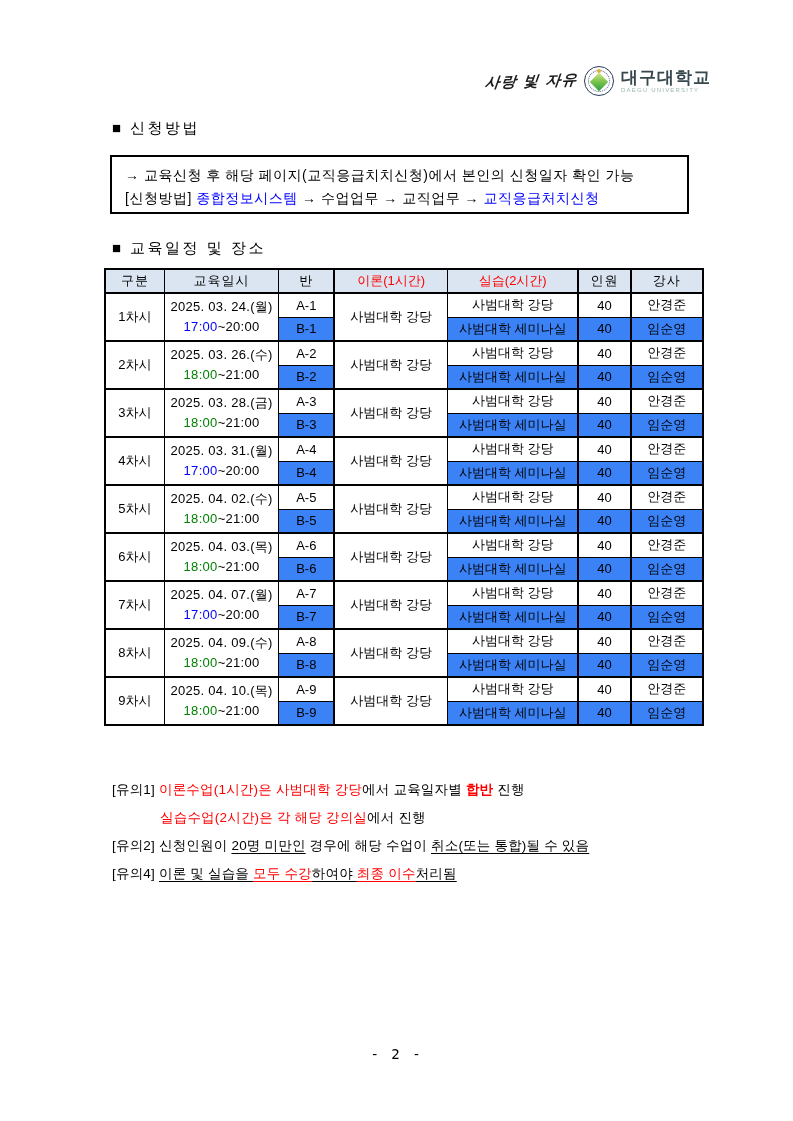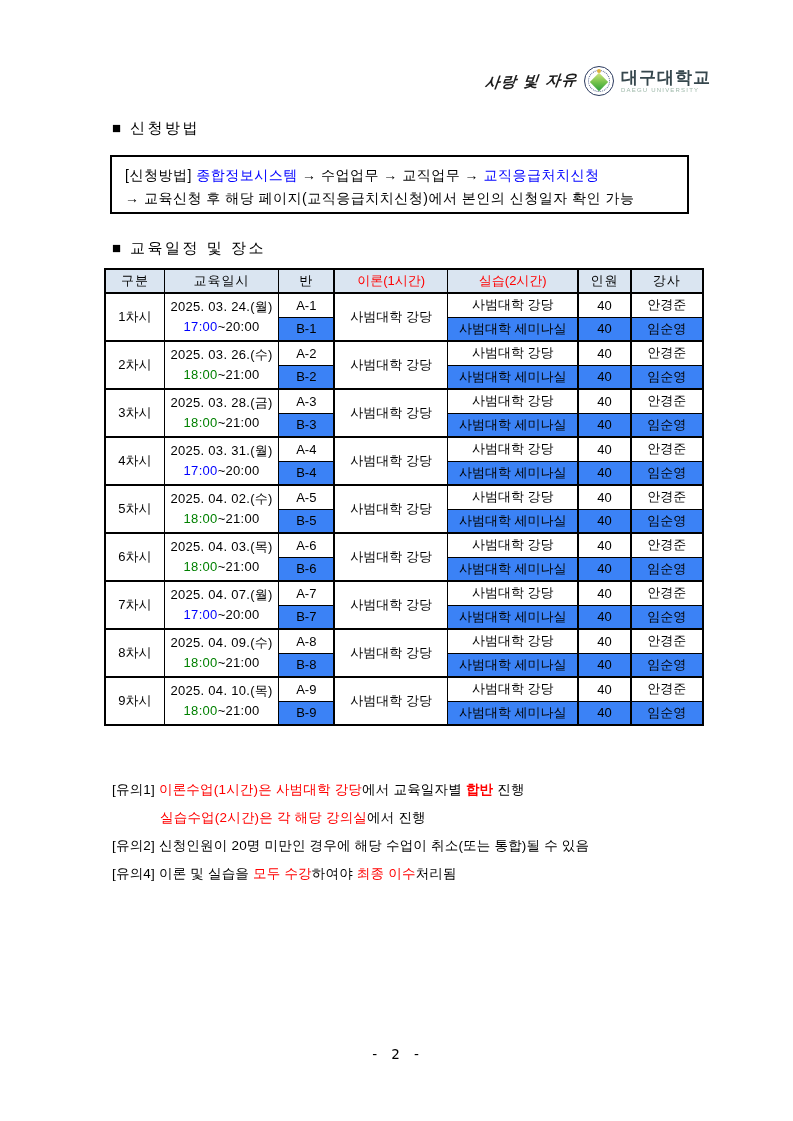--- a/index.html
+++ b/index.html
@@ -37,21 +37,21 @@
 
   
   .apply-box { position:absolute; left:110px; top:155px; width:579px; height:59px;
     border:2px solid #000; padding:7px 13px 0 13px; font-size:14px; letter-spacing:0.5px; }
   .apply-line { line-height:23px; white-space:nowrap; }
 
   
   .c-black { color:#000000; }
   .c-red   { color:#ff0000; }
   .c-blue  { color:#0000ff; }
-  .u { text-underline-offset:3px; }
+  .u { text-decoration:underline; text-underline-offset:3px; }
   .b { font-weight:bold; }
 
   
   .table-wrap { position:absolute; left:104px; top:268px; }
   table.schedule { border-collapse:collapse; table-layout:fixed; width:600px;
     border:2.5px solid #000; }
   table.schedule th, table.schedule td {
     border:1px solid #000; text-align:center; vertical-align:middle;
     font-size:13px; padding:0; overflow:hidden; white-space:nowrap;
   }
@@ -92,22 +92,22 @@
       <span class="uni-name">대구대학교</span>
       <span class="uni-en">DAEGU UNIVERSITY</span>
     </span>
   </div>
 
   <div class="heading heading-1">
     <span class="sq">■</span><span>신청방법</span>
   </div>
 
   <div class="apply-box">
+    <div class="apply-line"><span class="c-black">→ 교육신청 후 해당 페이지(교직응급치치신청)에서 본인의 신청일자 확인 가능</span></div>
     <div class="apply-line"><span class="c-black">[신청방법] </span><span class="c-blue">종합정보시스템</span><span class="c-black"> → 수업업무 → 교직업무 → </span><span class="c-blue">교직응급처치신청</span></div>
-    <div class="apply-line"><span class="c-black">→ 교육신청 후 해당 페이지(교직응급치치신청)에서 본인의 신청일자 확인 가능</span></div>
   </div>
 
   <div class="heading heading-2">
     <span class="sq">■</span><span>교육일정 및 장소</span>
   </div>
 
   <div class="table-wrap">
     <table class="schedule">
       <colgroup>
         <col style="width:59px">

